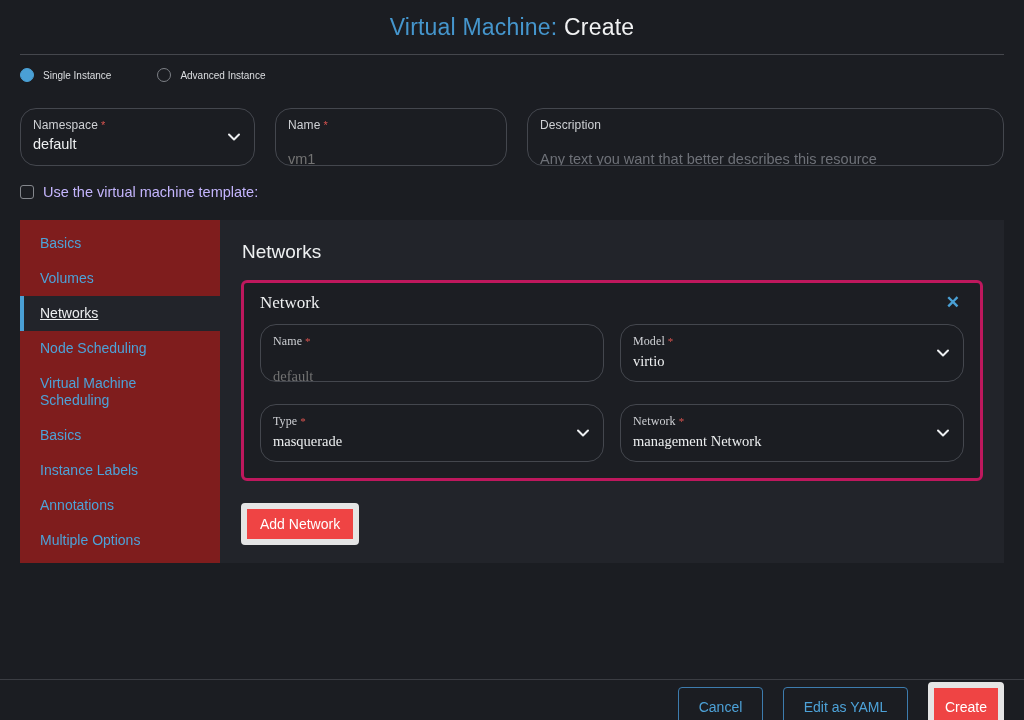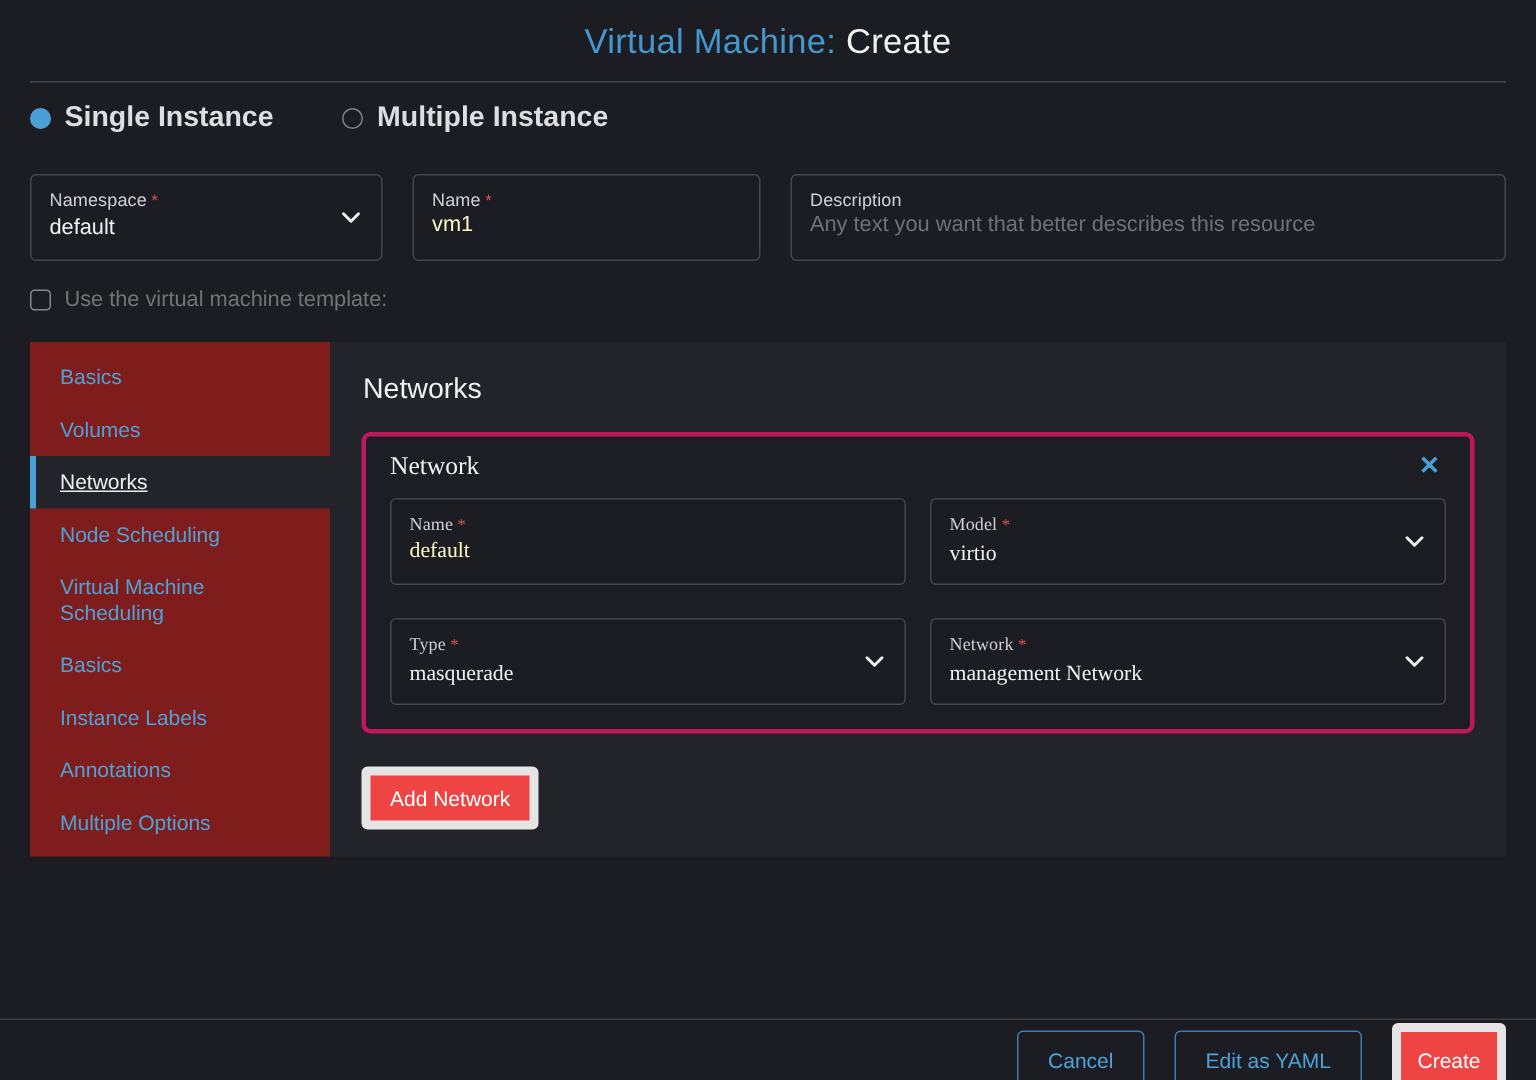--- a/index.html
+++ b/index.html
@@ -25,58 +25,58 @@
   .header-divider { margin: 13px 20px 0; border: none; border-top: 1px solid #45474d; }
 
   
   .radio-row { margin: 13px 20px 0; display: flex; align-items: center; column-gap: 46px; }
   .radio-option { display: flex; align-items: center; gap: 9px; cursor: pointer; }
   .radio-dot {
     width: 14px; height: 14px; border-radius: 50%;
     border: 1.5px solid #7d8086; background: transparent; flex: 0 0 auto;
   }
   .radio-dot.checked { border-color: #4aa0d5; background: #4aa0d5; }
-  .radio-label { font-size: 19px; color: #dcdee1; font-weight: bold; }
+  .radio-label { font-size: 10px; color: #dcdee1; }
 
   
   .fields-row { margin: 26px 20px 0; display: flex; gap: 20px; }
   .field {
     position: relative;
     height: 58px;
     border: 1px solid #44474e;
-    border-radius: 4px;
+    border-radius: 16px;
     background: #1b1d22;
     padding: 9px 12px 8px;
     overflow: hidden;
   }
   .field.w-namespace { width: 235px; }
   .field.w-name { width: 232px; }
   .field.flex1 { flex: 1; }
   .f-label { font-size: 12px; color: #cfd1d5; letter-spacing: 0.1px; }
   .req { color: #d9534f; margin-left: 3px; font-size: 11px; }
   .f-value { margin-top: 4px; font-size: 14.5px; color: #eef0f1; white-space: nowrap; }
   .f-input {
-    display: block; width: 100%; margin-top: 2px;
+    display: block; width: 100%; margin-top: 19px;
     background: transparent; border: none; outline: none;
-    font-family: inherit; font-size: 14.5px; color: #fef9c3;
+    font-family: inherit; font-size: 14.5px; color: #737373;
   }
   .f-input::placeholder { color: #6e7178; opacity: 1; }
   .chevron {
     position: absolute; right: 13px; top: 50%; transform: translateY(-50%);
     width: 14px; height: 9px; pointer-events: none;
   }
   .chevron svg { display: block; }
 
   
   .checkbox-row { margin: 18px 20px 0; display: flex; align-items: center; gap: 9px; cursor: pointer; }
   .checkbox-box {
     width: 14px; height: 14px; border: 1px solid #84878d; border-radius: 3px;
     background: transparent; flex: 0 0 auto;
   }
-  .checkbox-label { font-size: 14.5px; color: #737373; }
+  .checkbox-label { font-size: 14.5px; color: #c4b5fd; }
 
   
   .tabbed { margin: 20px 20px 0; display: flex; height: 343px; }
   .tab-sidebar { width: 200px; flex: 0 0 auto; background: #7f1d1d; padding-top: 6px; }
   .tab-item {
     display: block;
     padding: 9px 18px 9px 16px;
     border-left: 4px solid transparent;
     font-size: 14px; line-height: 17px;
     color: #4da2d8;
@@ -149,21 +149,21 @@
   </h1>
   <hr class="header-divider">
 
   <div class="radio-row">
     <span class="radio-option">
       <span class="radio-dot checked"></span>
       <span class="radio-label">Single Instance</span>
     </span>
     <span class="radio-option">
       <span class="radio-dot"></span>
-      <span class="radio-label">Multiple Instance</span>
+      <span class="radio-label">Advanced Instance</span>
     </span>
   </div>
 
   <div class="fields-row">
     <div class="field w-namespace">
       <div class="f-label">
         <span>Namespace</span><span class="req">*</span>
       </div>
       <div class="f-value">default</div>
       <span class="chevron">

